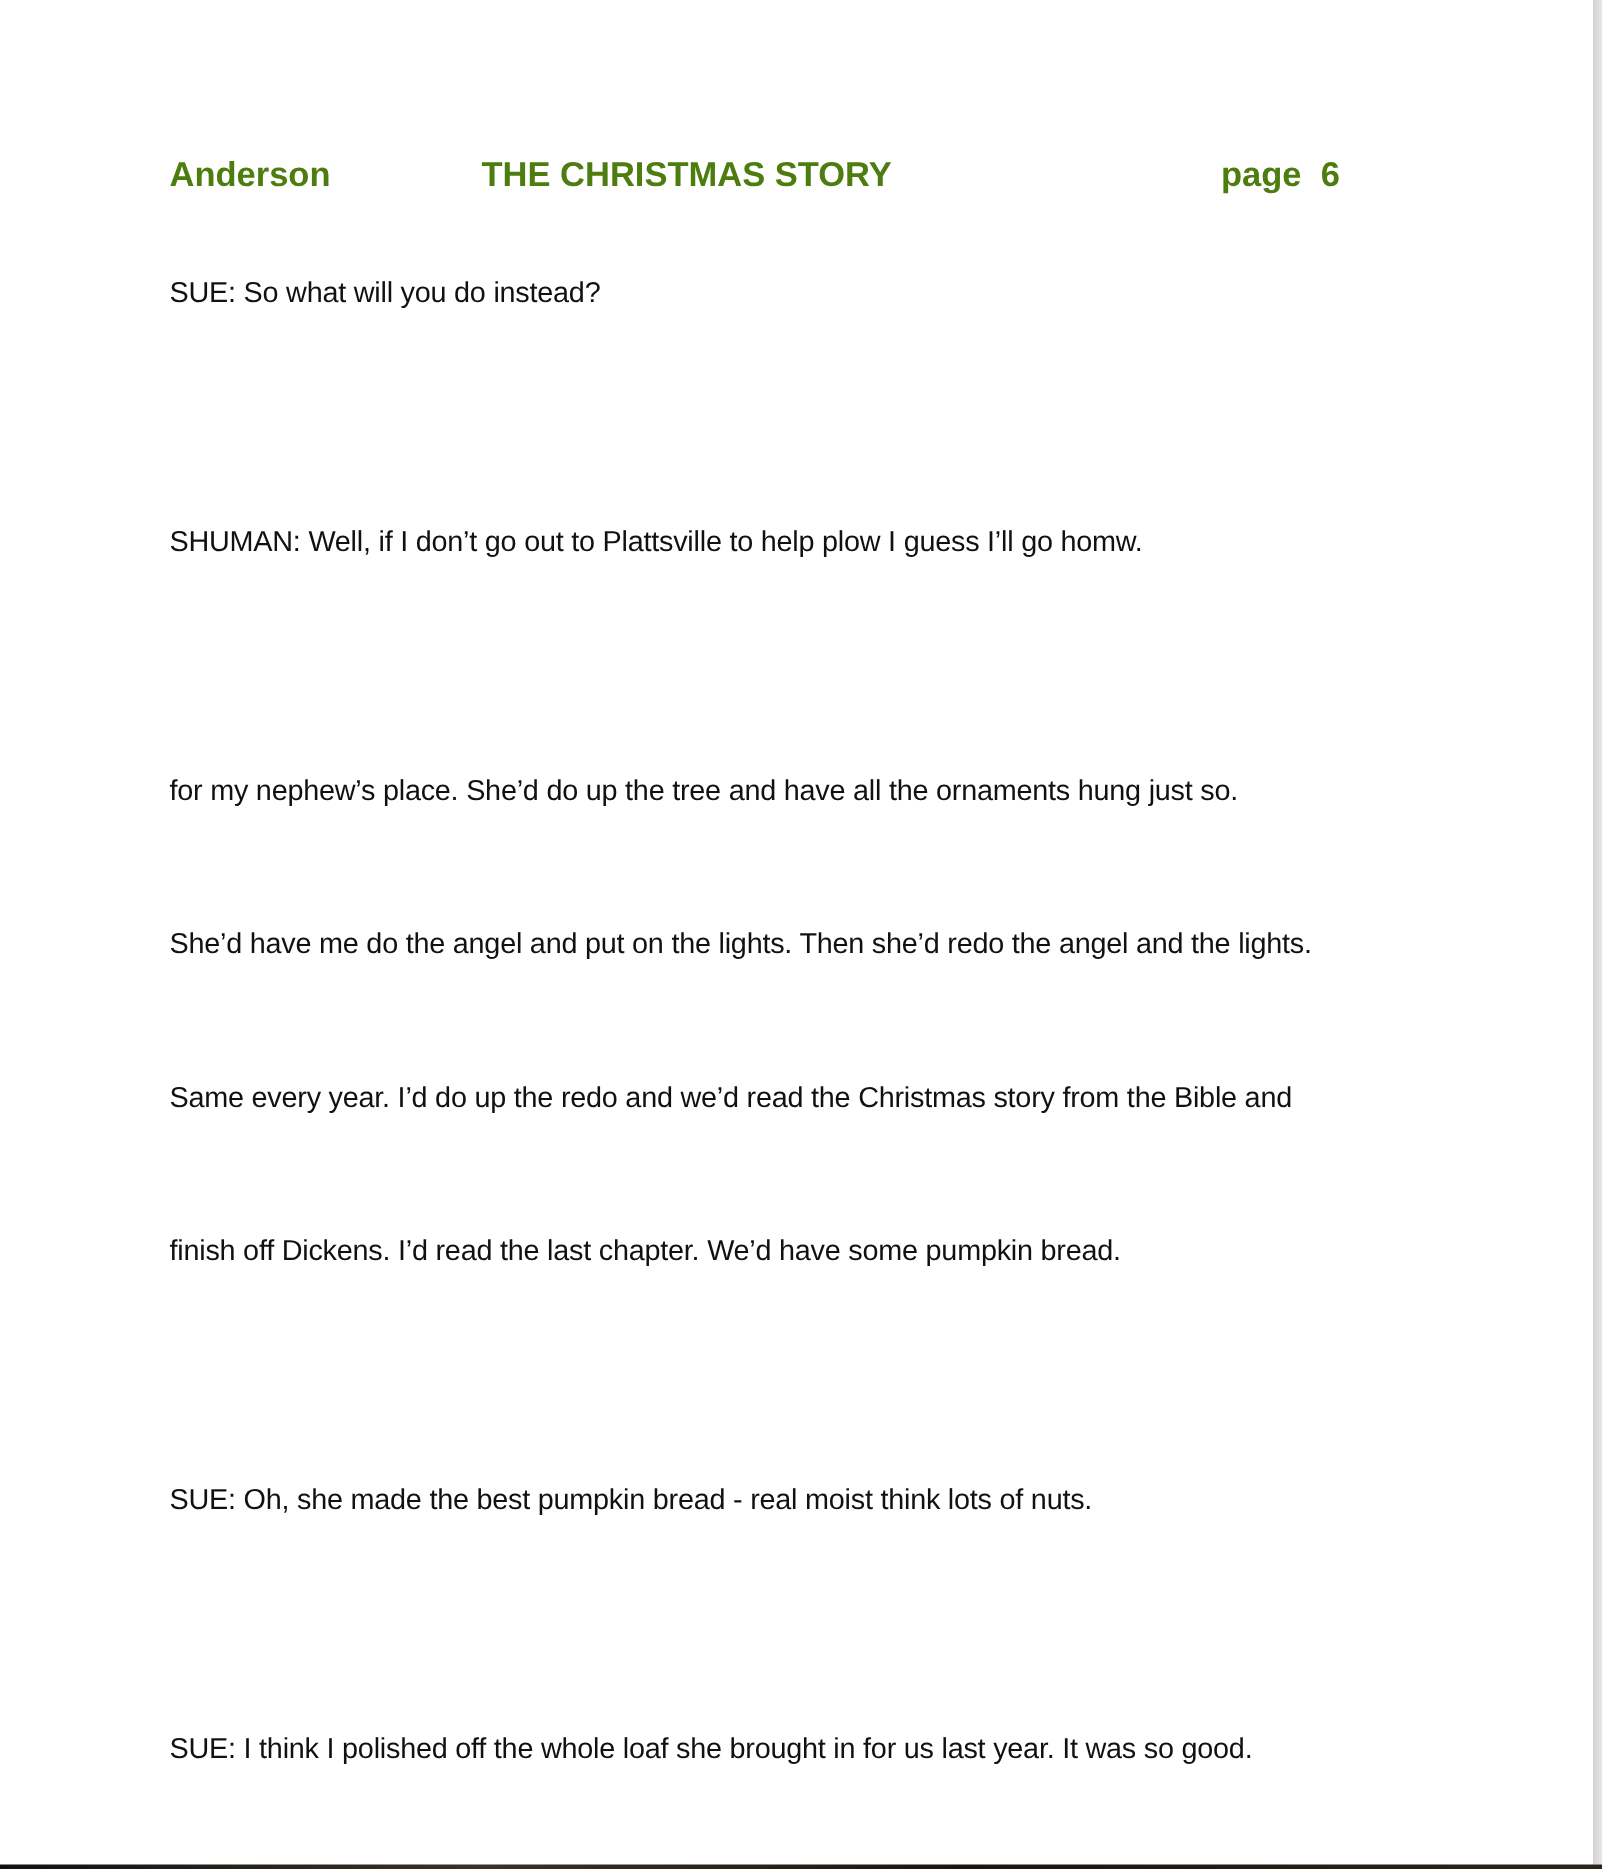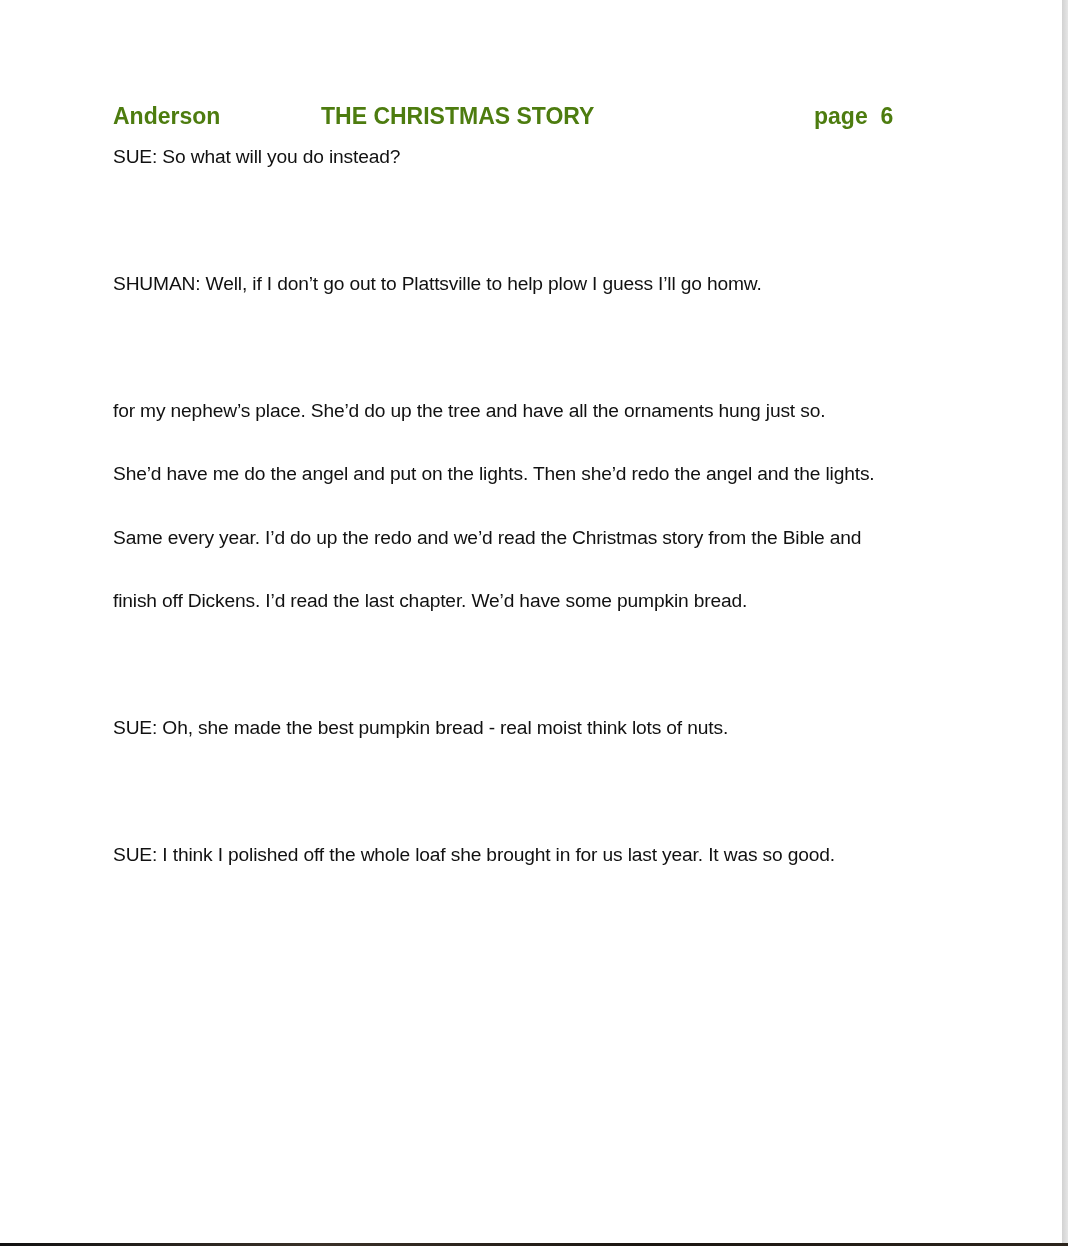--- a/index.html
+++ b/index.html
@@ -60,21 +60,21 @@
       left: 113px;
       width: 830px;
       font-size: 19.2px;
       line-height: 21.2px;
       letter-spacing: -0.15px;
     }
     .para {
       margin: 0 0 20.6px 0;
       white-space: pre-wrap;
     }
-    .para .line { display: block; white-space: nowrap; }
+    .para .line { display: block; white-space: nowrap; margin-top: 39px; }
   </style>
 </head>
 <body>
 
 <div class="page">
   <div class="header">
     <span class="author">Anderson</span>
     <span class="title">THE CHRISTMAS STORY</span>
     <span class="pageno">page  6</span>
   </div>

